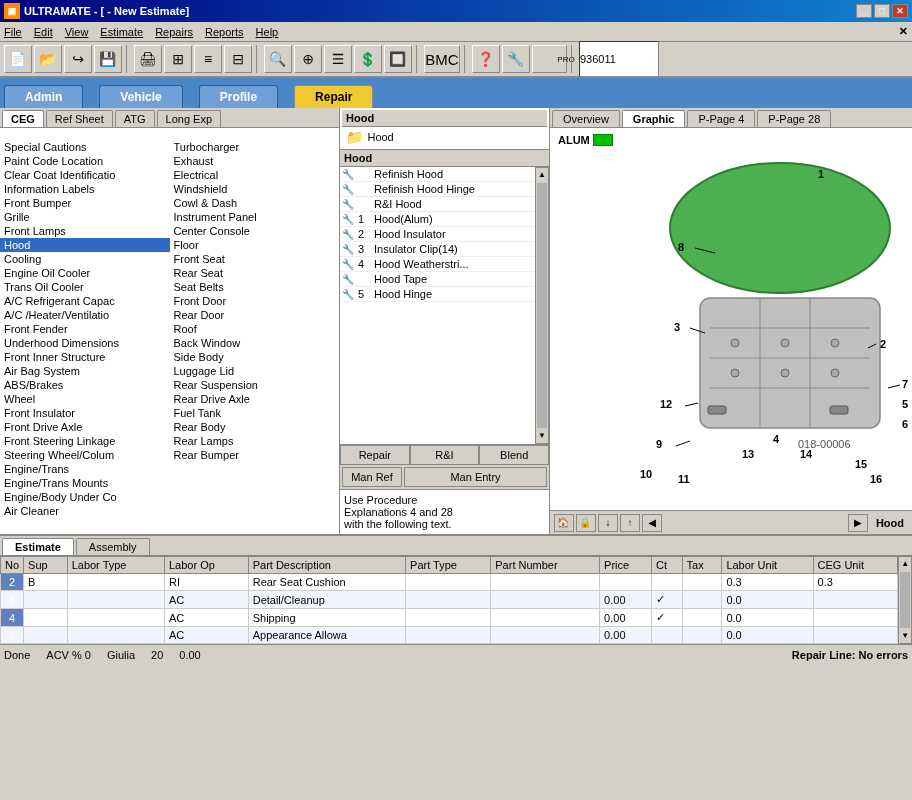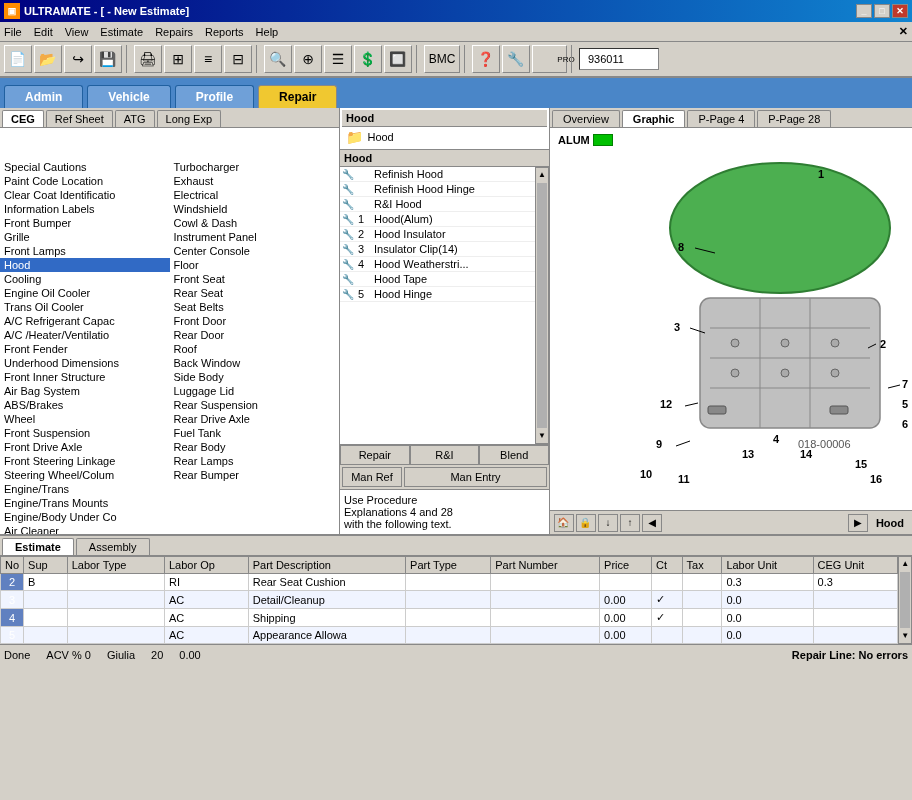--- a/index.html
+++ b/index.html
@@ -29,53 +29,53 @@
     
     .menu-bar {
       background: #d4d0c8;
       border-bottom: 1px solid #888;
       display: flex;
       align-items: center;
       padding: 2px 4px;
       height: 20px;
       gap: 12px;
     }
-    .menu-item { cursor: pointer; color: #000; }
+    .menu-item { cursor: pointer; text-decoration: underline; color: #000; }
     .menu-close { margin-left: auto; font-weight: bold; cursor: pointer; }
 
     
     .toolbar {
       background: #d4d0c8;
       border-bottom: 2px solid #888;
       height: 36px;
       display: flex;
       align-items: center;
       padding: 2px 4px;
       gap: 2px;
     }
     .toolbar-btn {
       width: 28px; height: 28px; background: #d4d0c8;
       border: 1px solid #888; border-top-color: #fff; border-left-color: #fff;
       display: inline-flex; align-items: center; justify-content: center;
       font-size: 14px; cursor: pointer;
     }
     .toolbar-separator { width: 4px; height: 28px; border-left: 1px solid #888; margin: 0 2px; }
     .toolbar-input {
-      border: 1px inset #888; background: white; height: 22px; width: 80px;
-      padding: 0 8px; font-size: 11px;
+      border: 1px inset #888; background: white; height: 36px; width: 80px;
+      padding: 0 0; font-size: 11px;
     }
 
     
     .nav-tabs {
       background: #4a86c8;
       height: 30px;
       display: flex;
       align-items: flex-end;
       padding: 0 4px;
-      gap: 4px;
+      gap: 16px;
     }
     .nav-tab {
       padding: 4px 20px;
       background: #6fa0d8;
       border: 1px solid #2060a0;
       border-bottom: none;
       cursor: pointer;
       color: white;
       font-size: 12px;
       font-weight: bold;
@@ -94,21 +94,20 @@
       background: white;
       border-bottom: 2px solid #888;
     }
 
     
     .left-panel {
       width: 340px;
       border-right: 1px solid #888;
       display: flex;
       flex-direction: column;
-      gap: 32px;
     }
 
     
     .sub-tabs {
       display: flex;
       background: #d4d0c8;
       border-bottom: 1px solid #888;
       padding: 2px 2px 0;
       gap: 2px;
     }
@@ -126,21 +125,21 @@
       font-weight: bold;
     }
 
     
     .category-list {
       flex: 1;
       overflow-y: auto;
       background: white;
       display: flex;
     }
-    .cat-col { flex: 1; }
+    .cat-col { flex: 1; margin-top: 12px; }
     .cat-item {
       padding: 1px 4px;
       cursor: pointer;
       white-space: nowrap;
       overflow: hidden;
     }
     .cat-item.selected { background: #316ac5; color: white; }
 
     
     .middle-panel {
@@ -380,21 +379,21 @@
   <button class="toolbar-btn">⊞</button>
   <button class="toolbar-btn">≡</button>
   <button class="toolbar-btn">⊟</button>
   <div class="toolbar-separator"></div>
   <button class="toolbar-btn">🔍</button>
   <button class="toolbar-btn">⊕</button>
   <button class="toolbar-btn">☰</button>
   <button class="toolbar-btn">💲</button>
   <button class="toolbar-btn">🔲</button>
   <div class="toolbar-separator"></div>
-  <button class="toolbar-btn" style="font-size:12px;width:36px;">BMC</button>
+  <button class="toolbar-btn" style="font-size:15px;width:36px;">BMC</button>
   <div class="toolbar-separator"></div>
   <button class="toolbar-btn">❓</button>
   <button class="toolbar-btn">🔧</button>
   <button class="toolbar-btn" style="font-size:8px;padding-left:33px;">PRO</button>
   <div class="toolbar-separator"></div>
   <input class="toolbar-input" value="936011" style="">
 </div>
 
 <div class="nav-tabs">
   <div class="nav-tab">Admin</div>
@@ -426,21 +425,21 @@
         <div class="cat-item">Engine Oil Cooler</div>
         <div class="cat-item">Trans Oil Cooler</div>
         <div class="cat-item">A/C Refrigerant Capac</div>
         <div class="cat-item">A/C /Heater/Ventilatio</div>
         <div class="cat-item">Front Fender</div>
         <div class="cat-item">Underhood Dimensions</div>
         <div class="cat-item">Front Inner Structure</div>
         <div class="cat-item">Air Bag System</div>
         <div class="cat-item">ABS/Brakes</div>
         <div class="cat-item">Wheel</div>
-        <div class="cat-item">Front Suspension</div>
+        <div class="cat-item">Front Insulator</div>
         <div class="cat-item">Front Drive Axle</div>
         <div class="cat-item">Front Steering Linkage</div>
         <div class="cat-item">Steering Wheel/Colum</div>
         <div class="cat-item">Engine/Trans</div>
         <div class="cat-item">Engine/Trans Mounts</div>
         <div class="cat-item">Engine/Body Under Co</div>
         <div class="cat-item">Air Cleaner</div>
       </div>
       <div class="cat-col">
         <div class="cat-item">Turbocharger</div>

